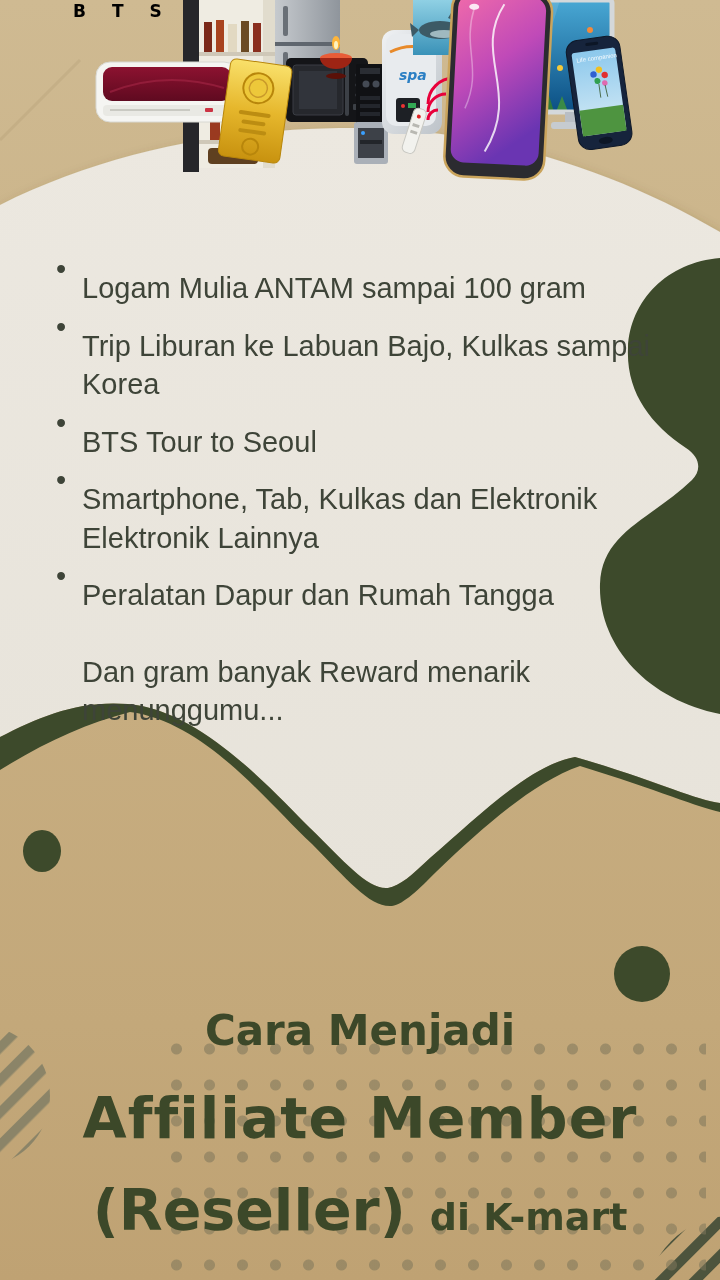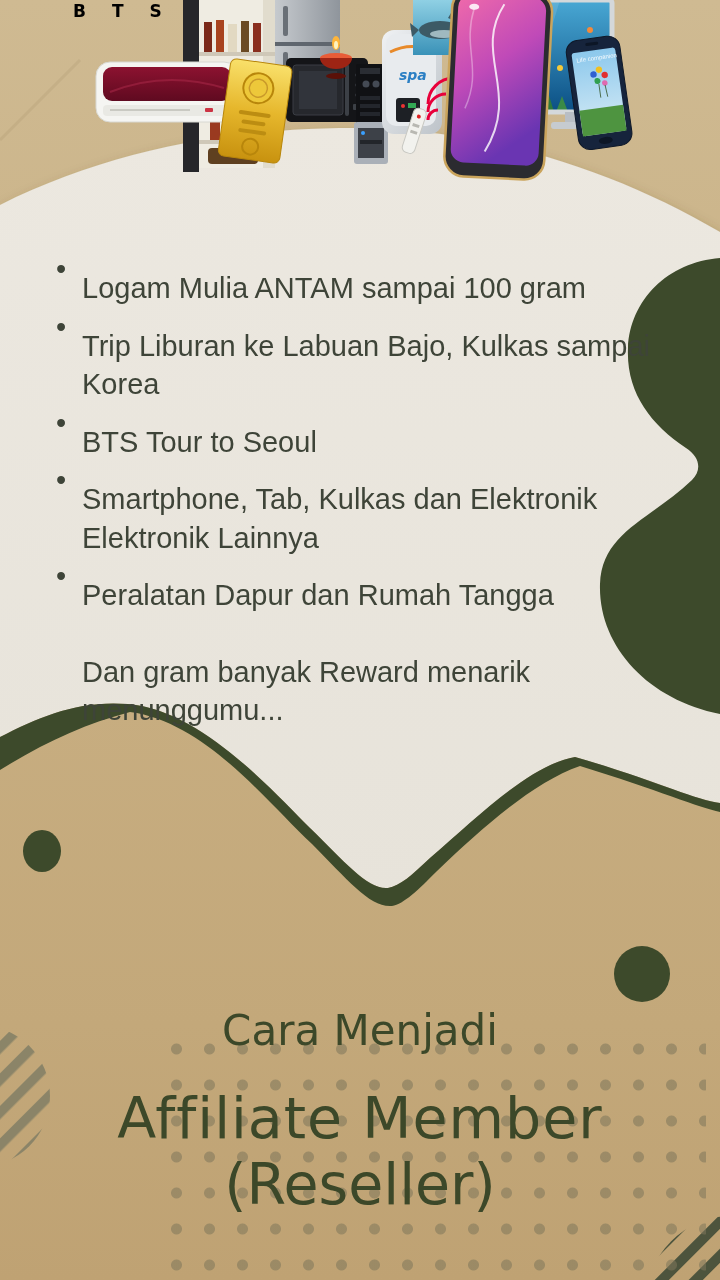--- a/index.html
+++ b/index.html
@@ -31,25 +31,25 @@
   
   .dots{
     position:absolute;left:160px;top:1031px;width:546px;height:249px;z-index:1;
     background-image:radial-gradient(circle, rgba(126,118,90,0.55) 5px, rgba(126,118,90,0) 6px);
     background-size:33px 36px;background-position:0 0;
   }
 
   
   .title-block{
     position:absolute;left:0;right:0;top:1006px;z-index:4;text-align:center;
-    color:#3c4829;font-family:"DejaVu Sans",sans-serif;font-weight:400;
+    color:#3c4829;font-family:"DejaVu Sans",sans-serif;font-weight:700;
   }
   .t1{font-size:42px;line-height:49px;}
   .t2{font-size:57px;line-height:66px;margin-top:30px;letter-spacing:1px;}
-  .t3{display:flex;align-items:baseline;justify-content:center;gap:24px;}
+  .t3{margin-top:26px;display:flex;align-items:baseline;justify-content:center;gap:24px;}
   .t3-main{font-size:57px;}
   .t3-suffix{font-size:38px;}
 </style>
 </head>
 <body>
 
 <div class="canvas">
 
   <svg class="layer" width="720" height="1280" viewBox="0 0 720 1280" aria-hidden="true">
     <defs>
@@ -331,16 +331,17 @@
       </li>
     </ul>
     <p class="note">Dan gram banyak Reward menarik menunggumu...</p>
   </div>
 
   <div class="title-block">
     <div class="t1">Cara Menjadi</div>
     <div class="t2">Affiliate Member</div>
     <div class="t3">
       <span class="t3-main">(Reseller)</span>
+      <span class="t3-suffix">di K-mart</span>
     </div>
   </div>
 
 </div>
 
 </body></html>

